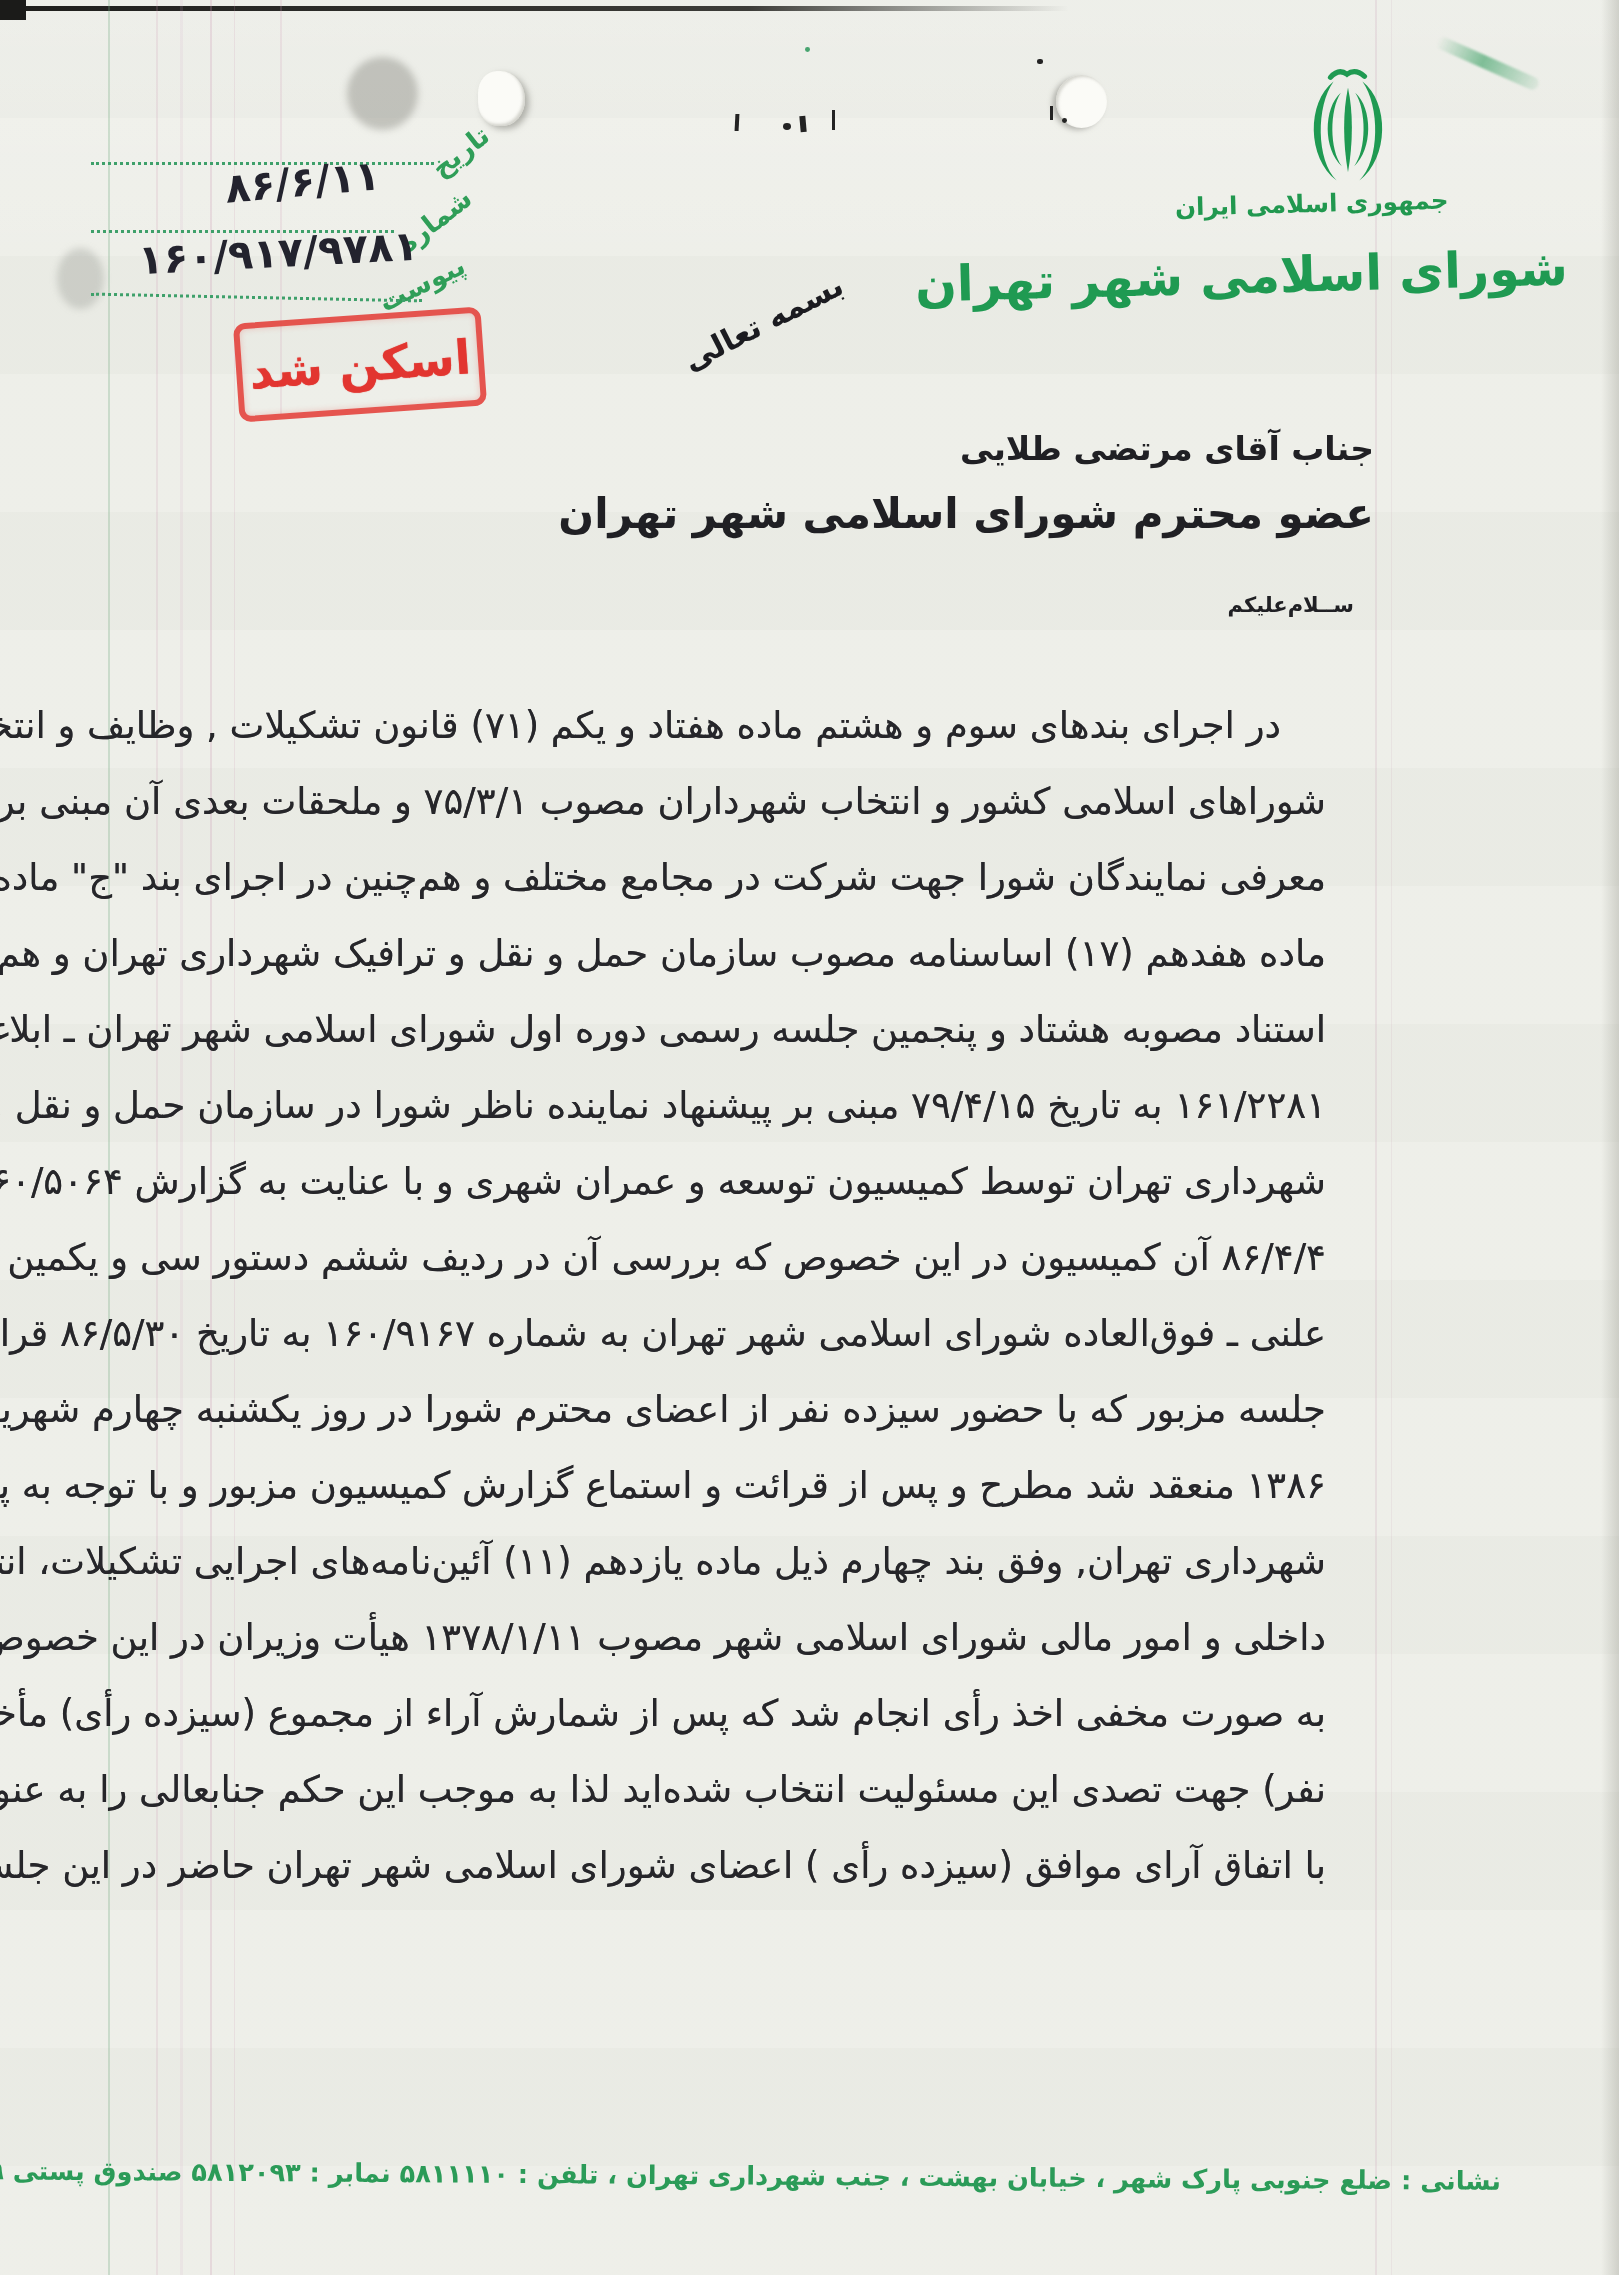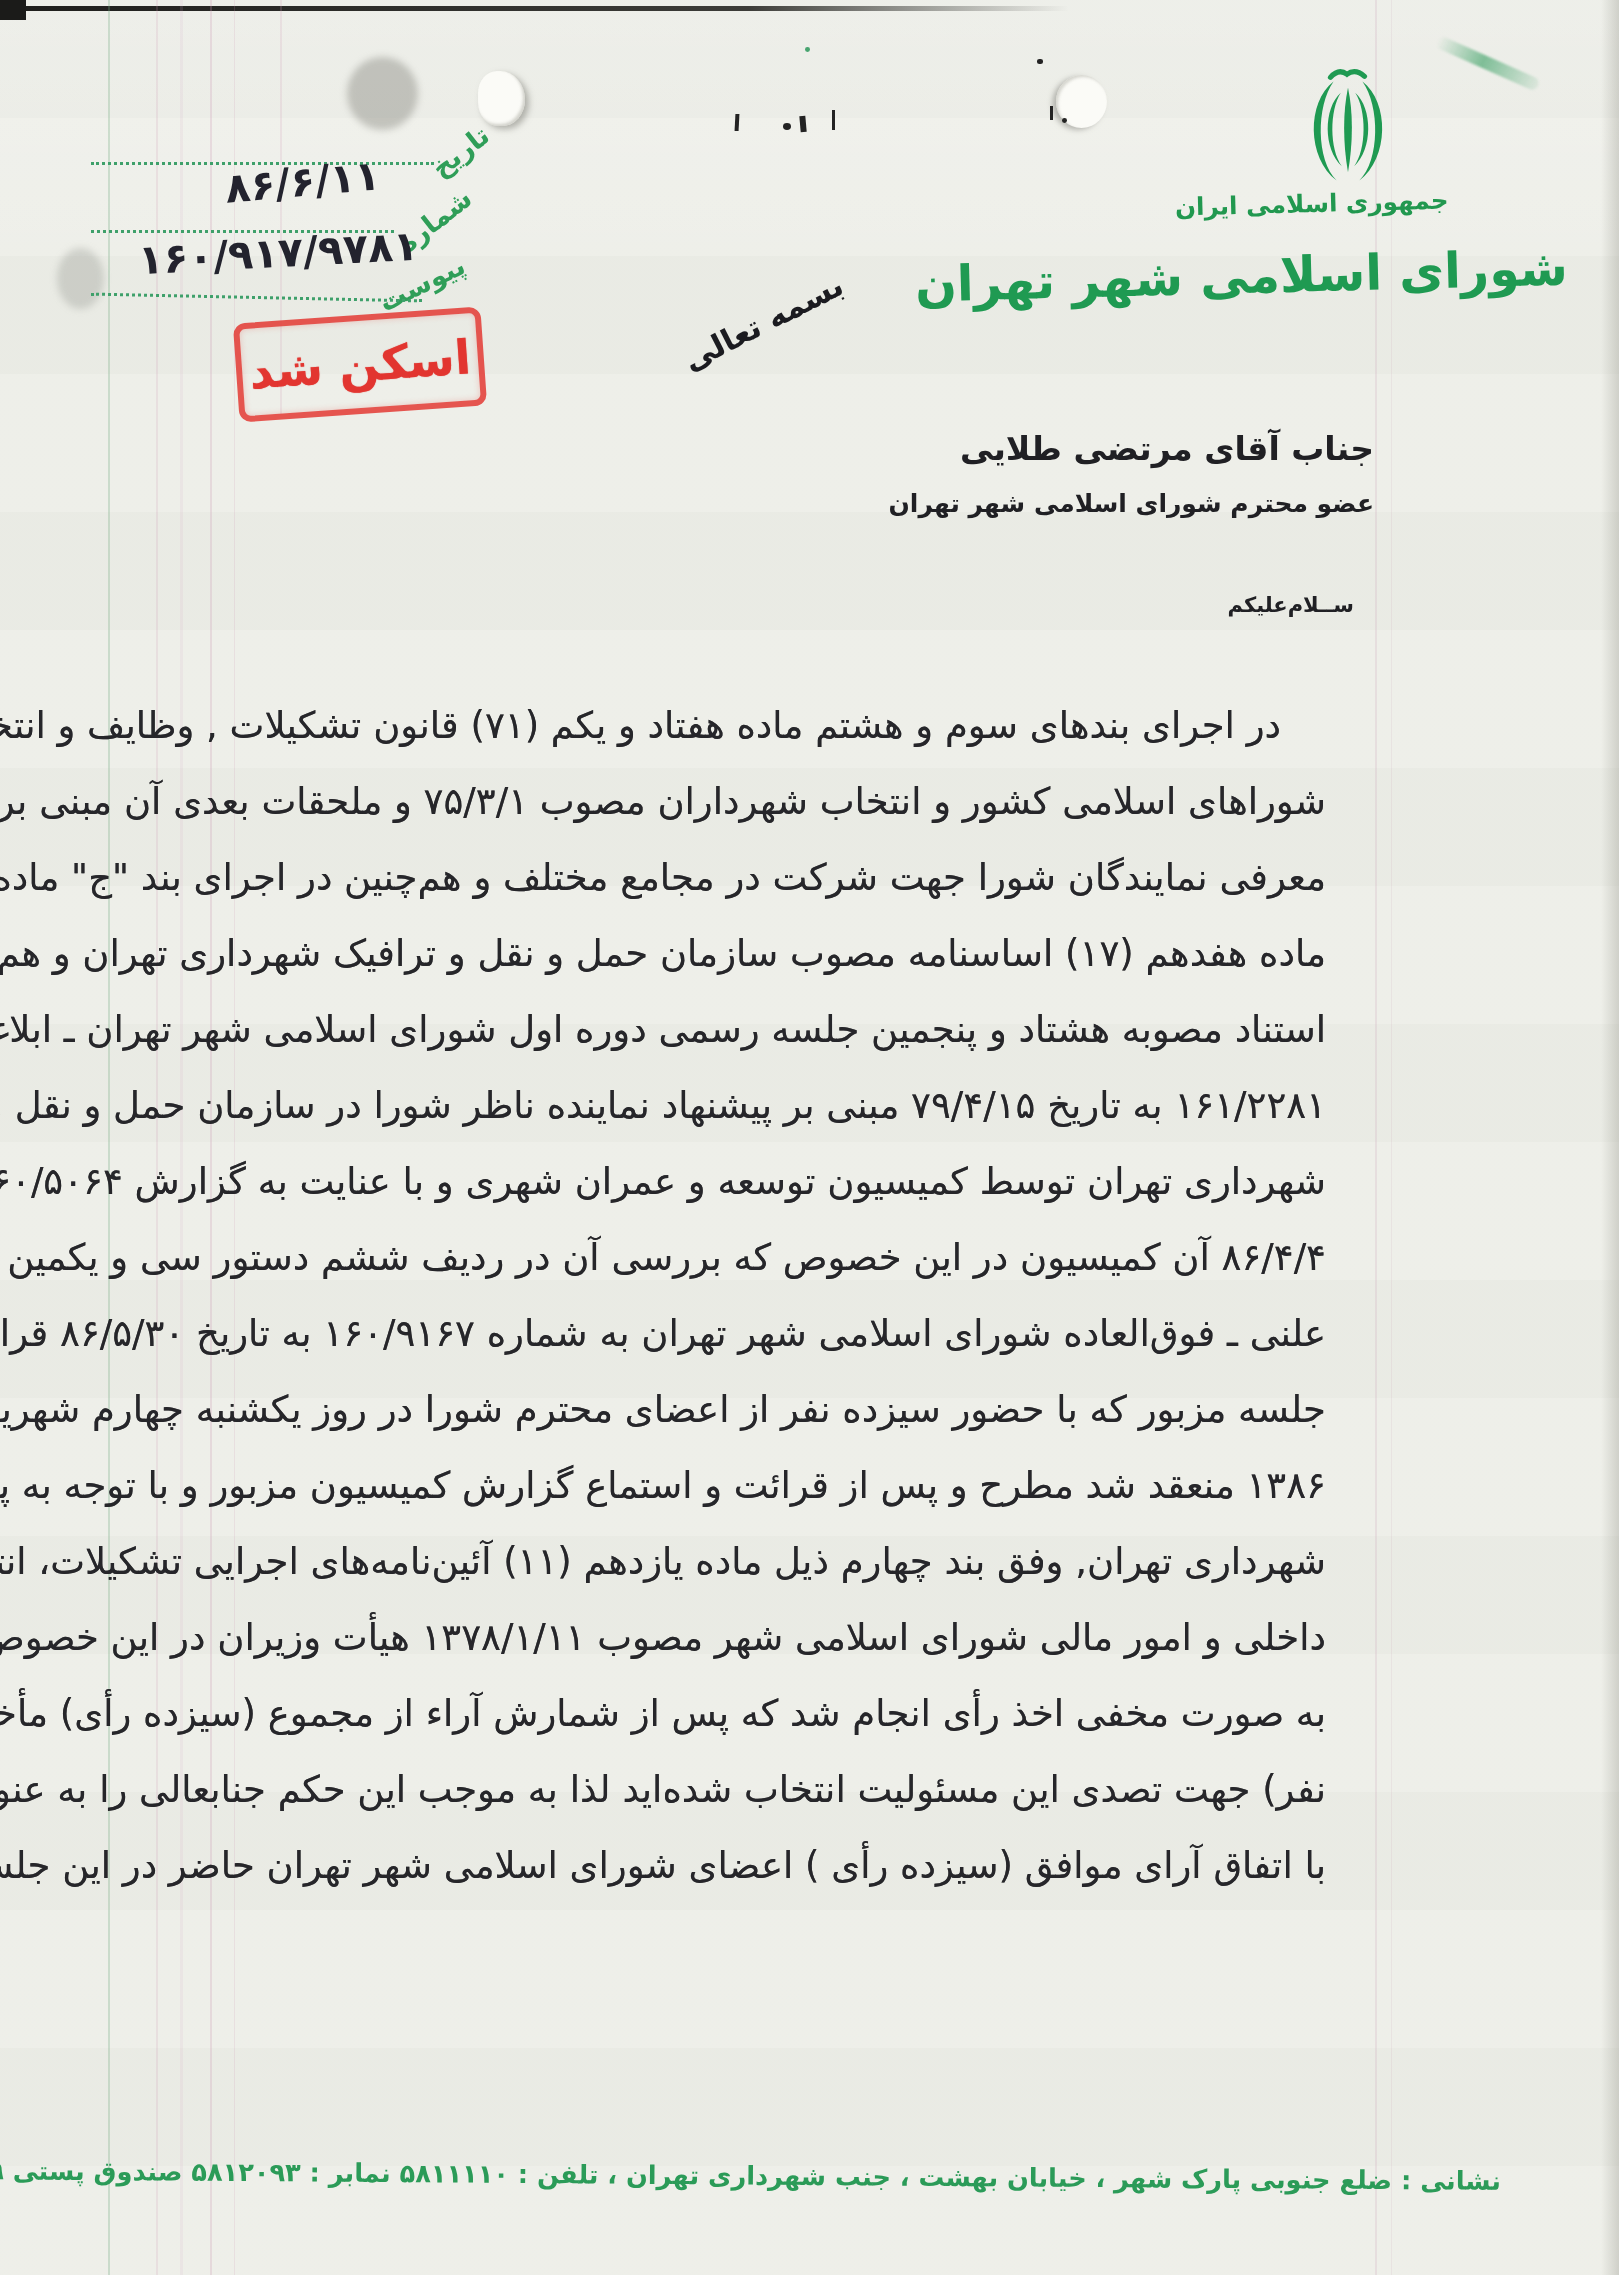--- a/index.html
+++ b/index.html
@@ -75,21 +75,21 @@
     border:6.9px solid rgba(227,58,52,.85);border-radius:11.8px;
     display:flex;align-items:center;justify-content:center;
     box-shadow:inset 0 0 5.9px rgba(227,58,52,.25);}
   .stamp-text{font-size:47px;font-weight:bold;color:rgba(225,52,46,.95);white-space:nowrap;
     text-shadow:0 0 1px rgba(225,52,46,.8);}
   
   .besmellah{left:676px;top:305px;font-size:30.5px;font-weight:bold;color:#1b1b20;
     white-space:nowrap;transform:rotate(-27deg);}
   
   .recipient-name{right:245px;top:429px;font-size:33px;font-weight:bold;white-space:nowrap;color:#202024;text-align:right;}
-  .recipient-title{right:245px;top:489px;font-size:25px;font-weight:bold;white-space:nowrap;color:#202024;}
+  .recipient-title{right:245px;top:489px;font-size:42px;font-weight:bold;white-space:nowrap;color:#202024;}
   .salutation{right:265px;top:593px;font-size:21px;font-weight:bold;white-space:nowrap;color:#202024;}
   
   .body-block{left:179px;top:688px;width:1147px;}
   .body-line{
     height:76px;line-height:76px;
     font-size:37px;color:#26262a;
     text-align:justify;text-align-last:justify;
     white-space:nowrap;
     text-shadow:0 0 0.5px rgba(38,38,42,.7);
   }

